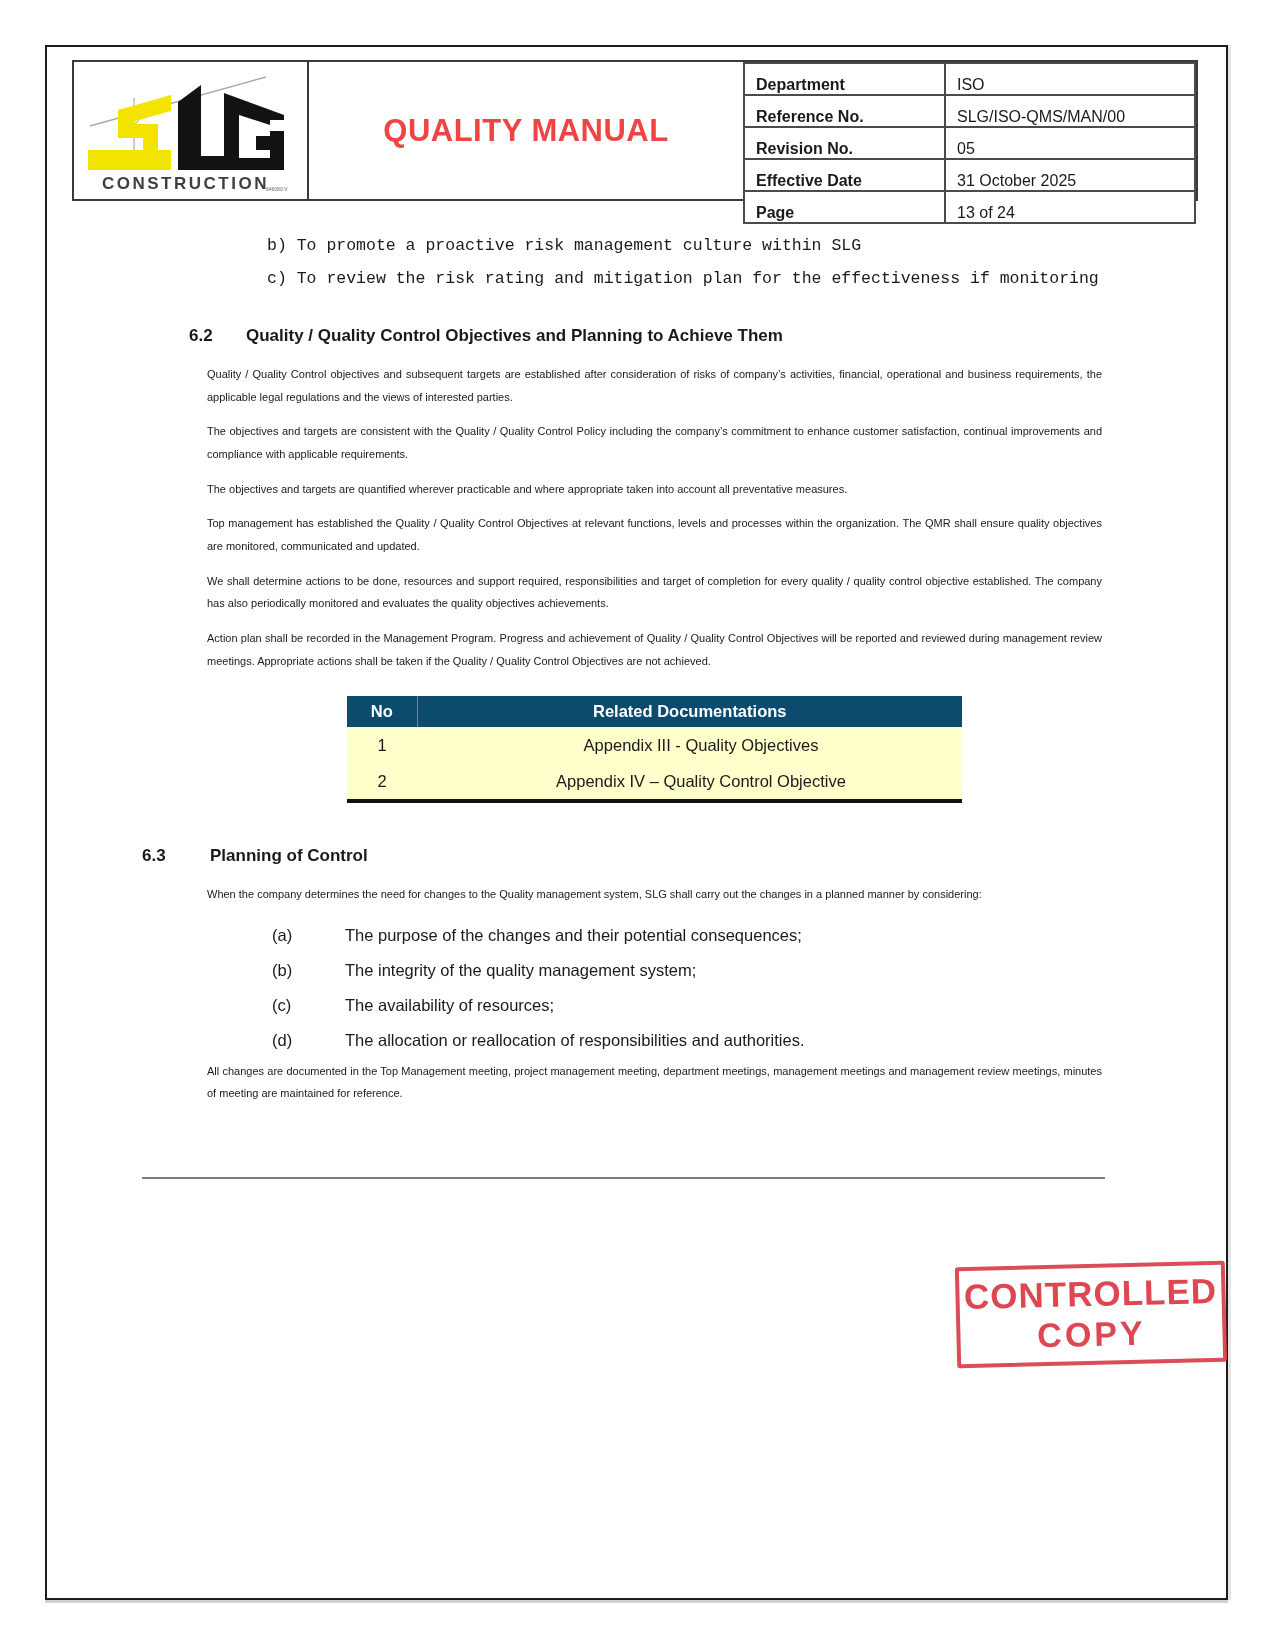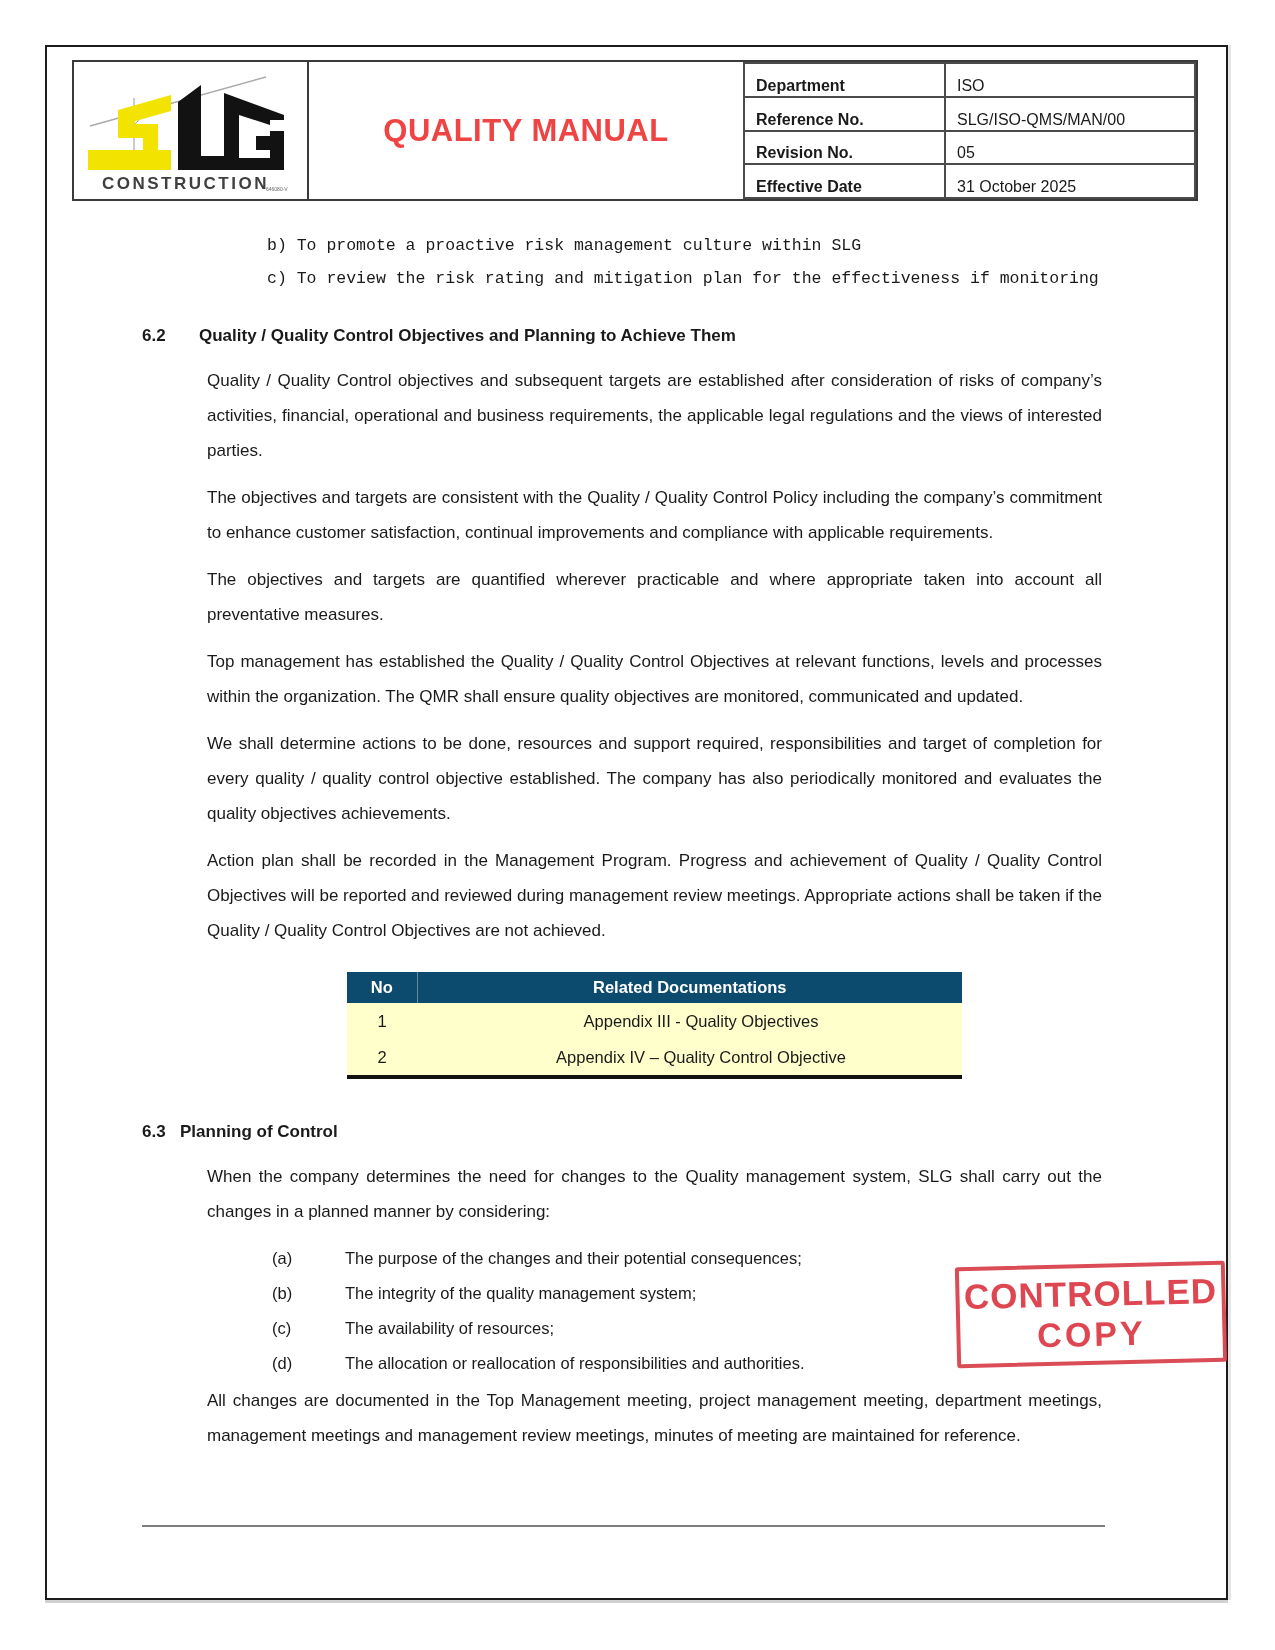--- a/index.html
+++ b/index.html
@@ -27,25 +27,25 @@
   .info-table td {
     border:2px solid #4b4b4b; height:27px; font-size:16px; padding:12px 0 0 11px;
     vertical-align:middle; white-space:nowrap; background:#fff;
   }
   .info-table td.lbl { width:201px; font-weight:bold; }
   
   .content { position:absolute; left:95px; top:155px; width:963px; }
   .intro { margin:27px 0 0 125px; font-size:16.5px; line-height:2.0;font-family:Liberation Mono, monospace; }
   .sec-head { display:flex; font-weight:bold; font-size:17px; line-height:2.0; }
   .sec62 { margin-top:24px; }
-  .sec62 .num { width:57px; }
-  .sec63 { margin-top:36px; }
+  .sec62 .num { width:57px;margin-left:47px; }
+  .sec63 { margin-top:36px;gap:30px; }
   .sec63 .num { width:38px; }
   .para {
-    margin:12px 0 12px 65px; width:895px; font-size:17px; line-height:2.06;
+    margin:12px 0 12px 65px; width:895px; font-size:11px; line-height:2.06;
     text-align:justify;
   }
   .para.first { margin-top:10px; }
   .doc-table { margin:24px 0 0 205px; width:615px; border-collapse:collapse;
     border-bottom:4px solid #111; font-size:16.5px; }
   .doc-table th {
     background:#0c4a6e; color:#ffffff; font-weight:bold; height:31px;
     text-align:center; border:0; }
   .doc-table th.no-col { width:70px; border-right:1px solid rgba(255,255,255,0.35); }
   .doc-table td { background:#ffffcc; height:37px; vertical-align:middle; border:0; }
@@ -114,20 +114,24 @@
             <td class="val">SLG/ISO-QMS/MAN/00</td>
           </tr>
           <tr>
             <td class="lbl">Revision No.</td>
             <td class="val">05</td>
           </tr>
           <tr>
             <td class="lbl">Effective Date</td>
             <td class="val">31 October 2025</td>
           </tr>
+          <tr>
+            <td class="lbl">Page</td>
+            <td class="val">13 of 24</td>
+          </tr>
         </tbody>
       </table>
     </div>
 
     <div class="content">
 
       <div class="intro">
         <div class="intro-line">b) To promote a proactive risk management culture within SLG</div>
         <div class="intro-line">c) To review the risk rating and mitigation plan for the effectiveness if monitoring</div>
       </div>

